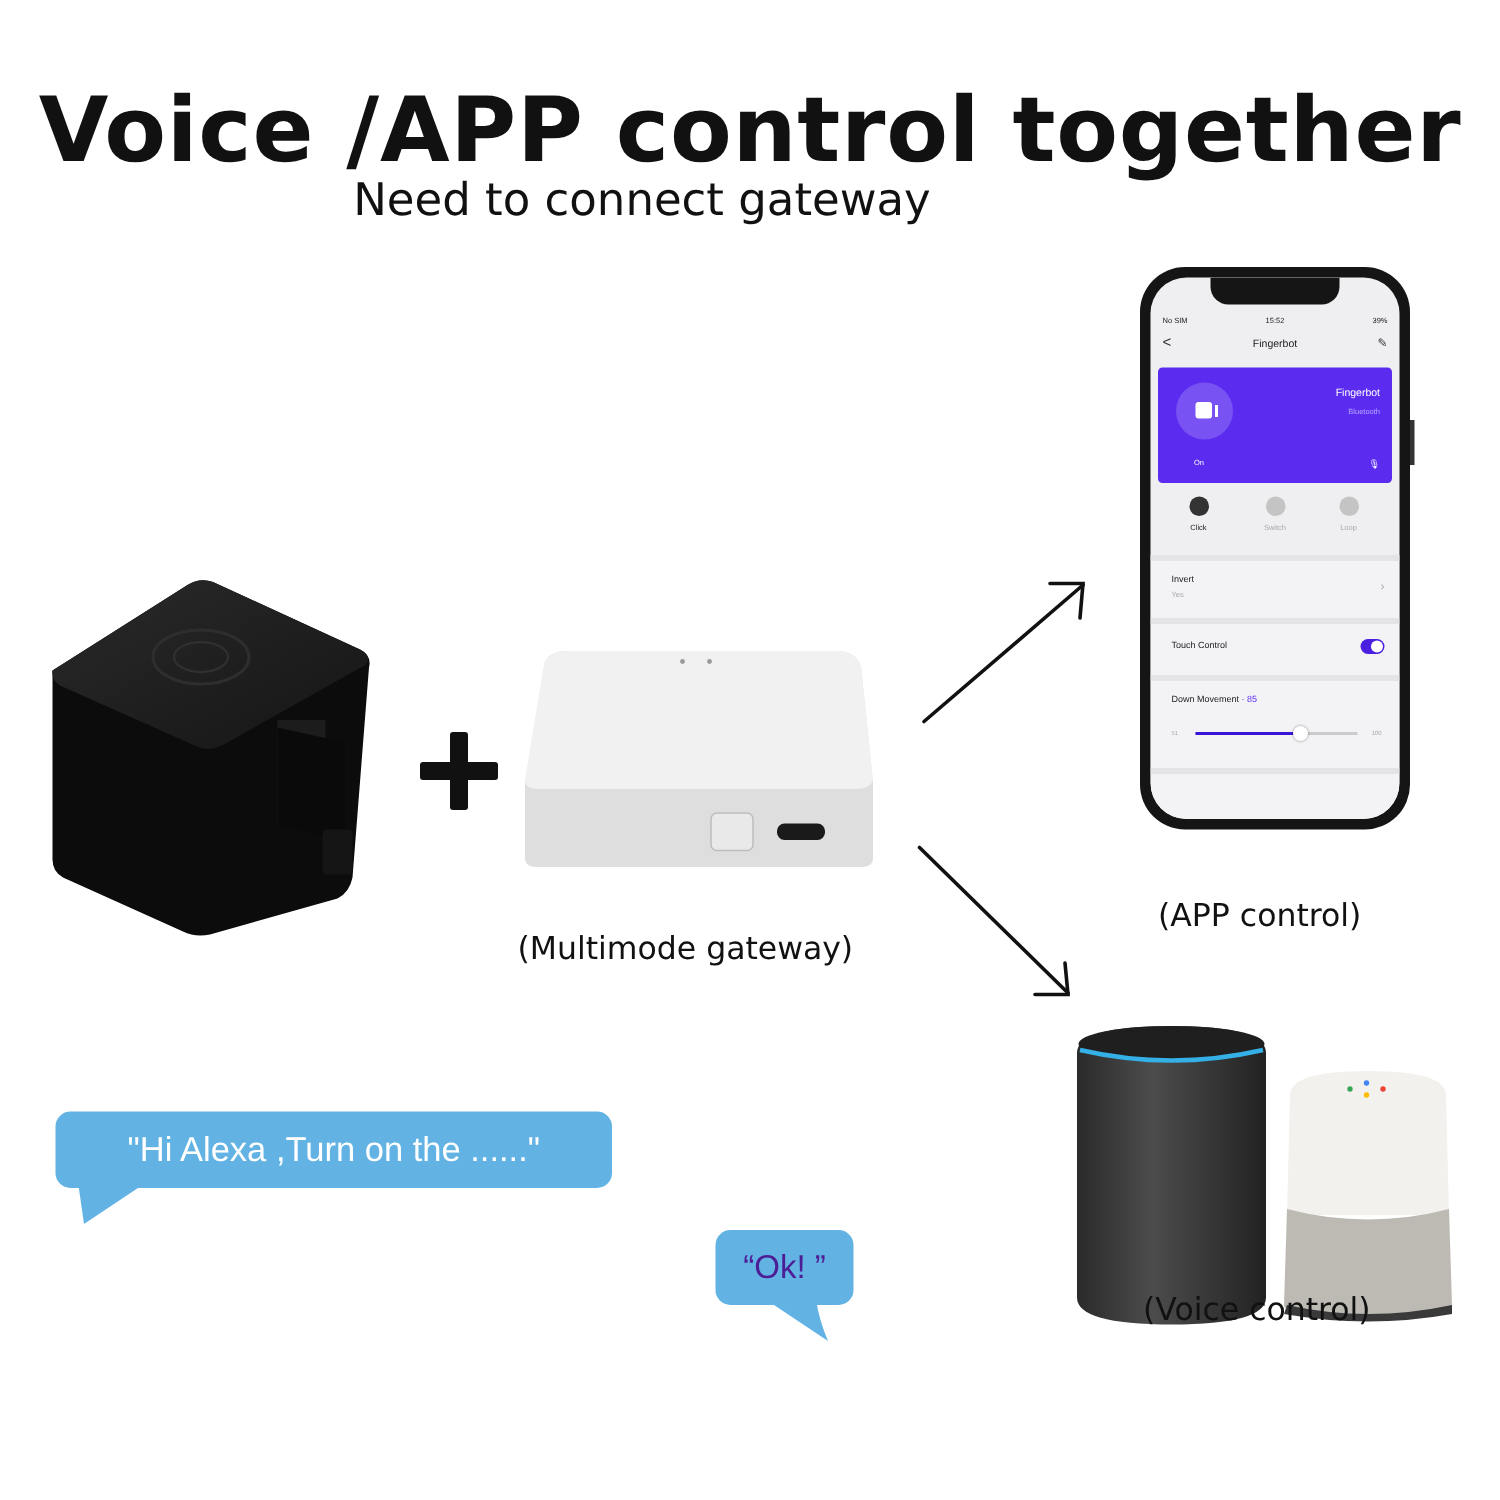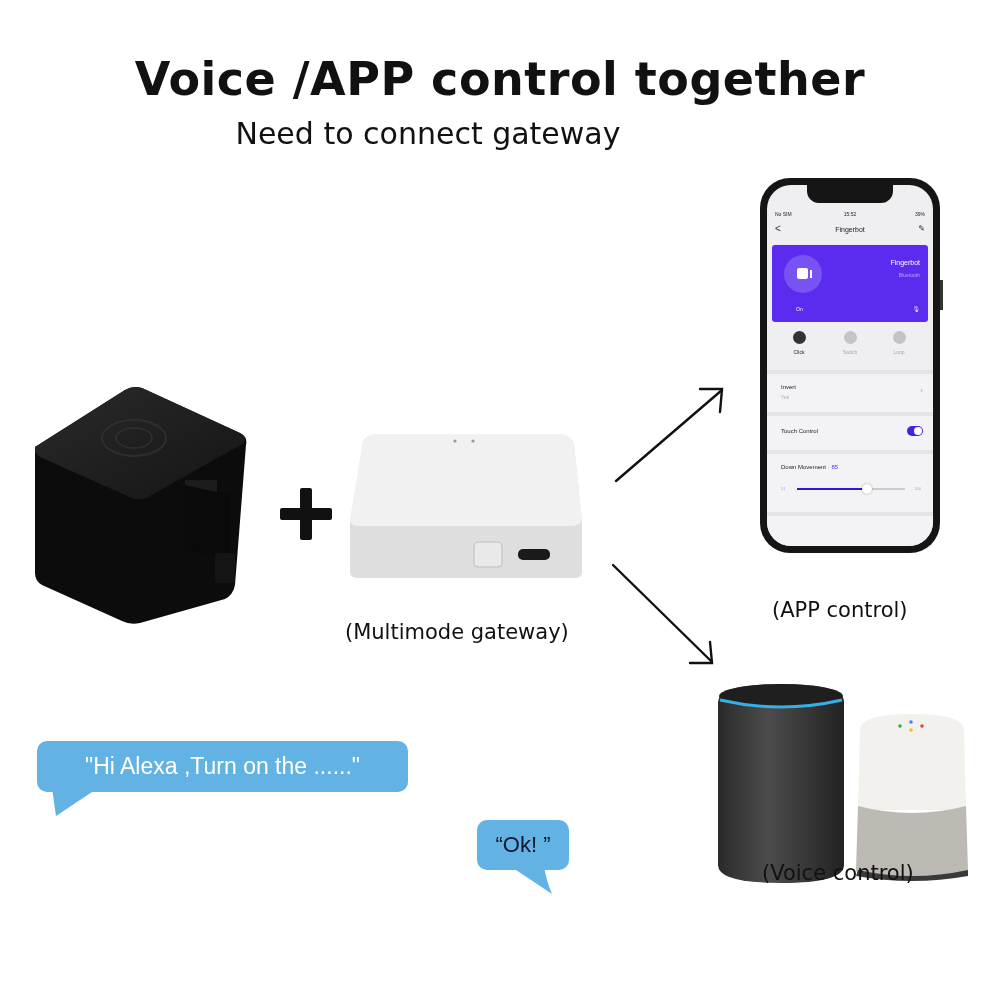--- a/index.html
+++ b/index.html
@@ -2,21 +2,21 @@
 <html><head>
 <meta charset="utf-8">
 <style>
   html, body { margin: 0; padding: 0; }
   body {
     width: 1000px; height: 1000px; background: #ffffff; position: relative; overflow: hidden;
     font-family: "DejaVu Sans", sans-serif; color: #111;
   }
   .title {
     position: absolute; left: 0; top: 52px; width: 1000px; text-align: center;
-    font-size: 46px; font-weight: bold; letter-spacing: 0.5px; color: #111;
+    font-size: 60px; font-weight: bold; letter-spacing: 0.5px; color: #111;
   }
   .subtitle {
     position: absolute; left: 0; top: 116px; width: 856px; text-align: center;
     font-size: 30px; color: #111;
   }
   
   .cube { position: absolute; left: 30px; top: 385px; width: 230px; height: 240px; }
   .plus { position: absolute; left: 280px; top: 488px; width: 52px; height: 52px; }
   .plus::before, .plus::after { content: ""; position: absolute; background: #111; border-radius: 2px; }
   .plus::before { left: 0; top: 20px; width: 52px; height: 12px; }
@@ -95,21 +95,21 @@
   .phone-btn-side { position: absolute; left: 940px; top: 280px; width: 3px; height: 30px; background: #333; }
 
   
   .bubble1 {
     position: absolute; left: 37px; top: 741px; width: 371px; height: 51px; background: #62b3e3; border-radius: 10px;
     color: #fff; font-family: "Liberation Sans", sans-serif; font-size: 23px; line-height: 51px; text-align: center;
   }
   .bubble1-tail { position: absolute; left: 48px; top: 788px; width: 50px; height: 28px; }
   .bubble2 {
     position: absolute; left: 477px; top: 820px; width: 92px; height: 50px; background: #62b3e3; border-radius: 10px;
-    color: #0f172a; font-family: "Liberation Sans", sans-serif; font-size: 22px; line-height: 50px; text-align: center;
+    color: #4c1d95; font-family: "Liberation Sans", sans-serif; font-size: 22px; line-height: 50px; text-align: center;
   }
   .bubble2-tail { position: absolute; left: 510px; top: 866px; width: 45px; height: 28px; }
 
   
   .echo { position: absolute; left: 716px; top: 680px; width: 130px; height: 205px; }
   .ghome { position: absolute; left: 852px; top: 710px; width: 118px; height: 172px; }
 </style>
 </head>
 <body>
 

